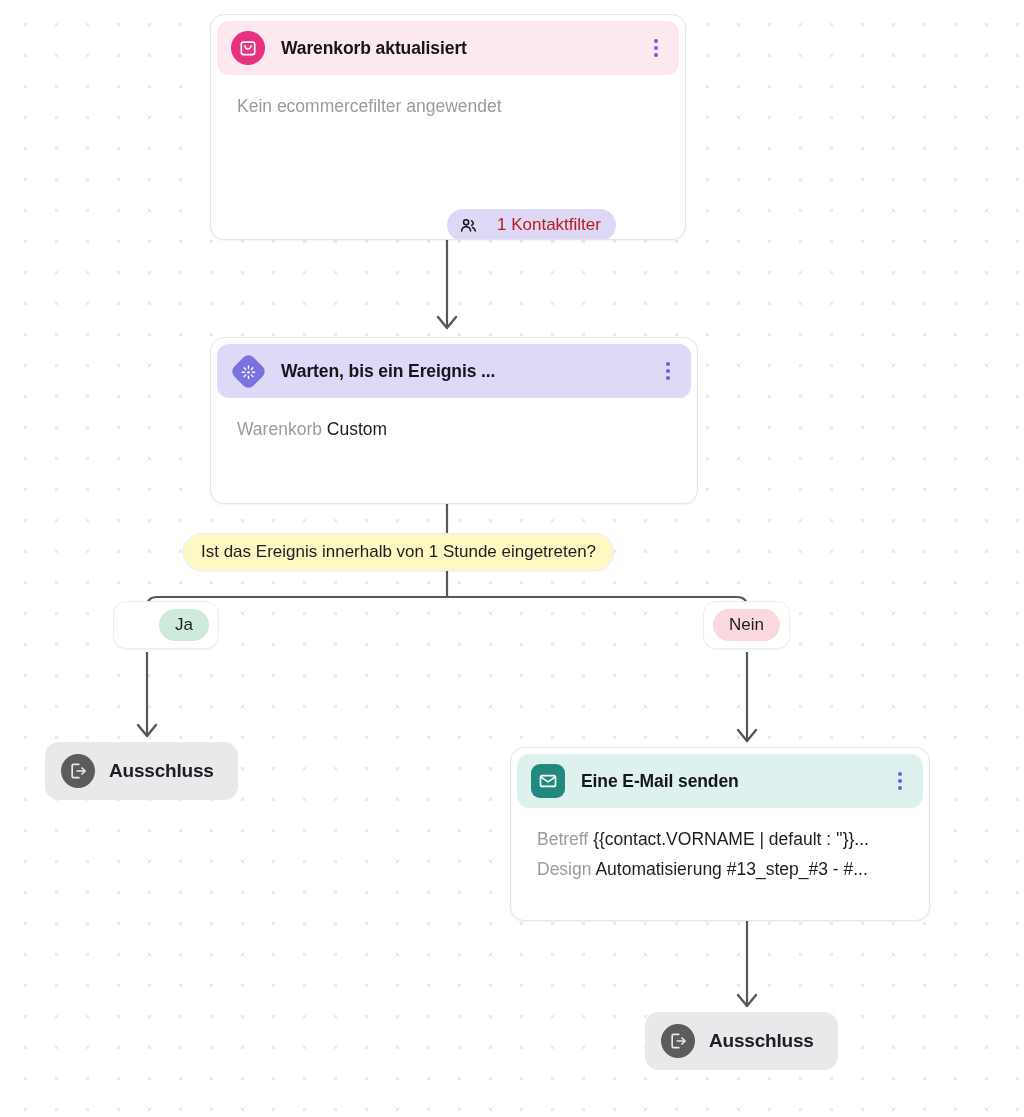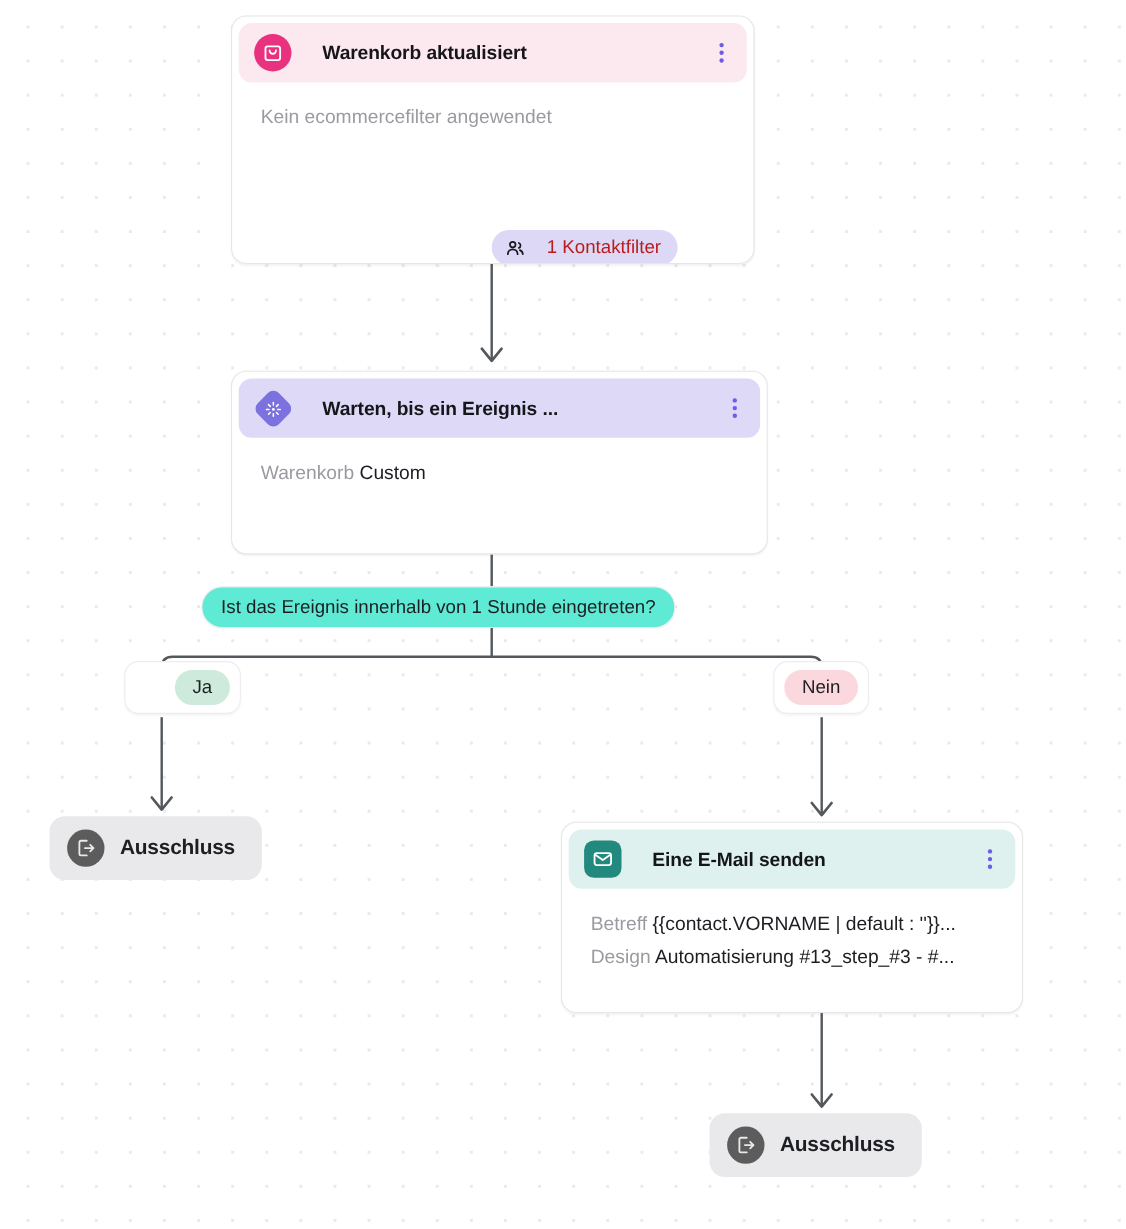--- a/index.html
+++ b/index.html
@@ -43,21 +43,21 @@
     position: absolute;
     background: #ffffff;
     border: 1px solid #e6e6e9;
     border-radius: 14px;
     box-shadow: 0 1px 2px rgba(16,24,40,.05);
     overflow: hidden;
   }
   .node-header {
     display: flex;
     align-items: center;
-    gap: 28px;
+    gap: 16px;
     padding: 10px 14px;
     border-radius: 12px;
     margin: 6px 6px 0 6px;
   }
   .node-header.pink  { background: #fce9f0; }
   .node-header.purple{ background: #ddd9f7; }
   .node-header.teal  { background: #dff1ef; }
 
   .node-title {
     font-size: 17.5px;
@@ -127,21 +127,21 @@
     background: #dcd8f5;
     border-radius: 999px;
     padding: 6px 15px 6px 12px;
     font-size: 17px;
     color: #b91c1c;
   }
 
   
   .cond-label {
     position: absolute;
-    background: #5eead4;
+    background: #fef9c3;
     border: 1px solid #ededf0;
     border-radius: 999px;
     padding: 8px 17px;
     font-size: 17px;
     color: #1c1e22;
     white-space: nowrap;
     box-shadow: 0 1px 2px rgba(16,24,40,.04);
   }
 
   

